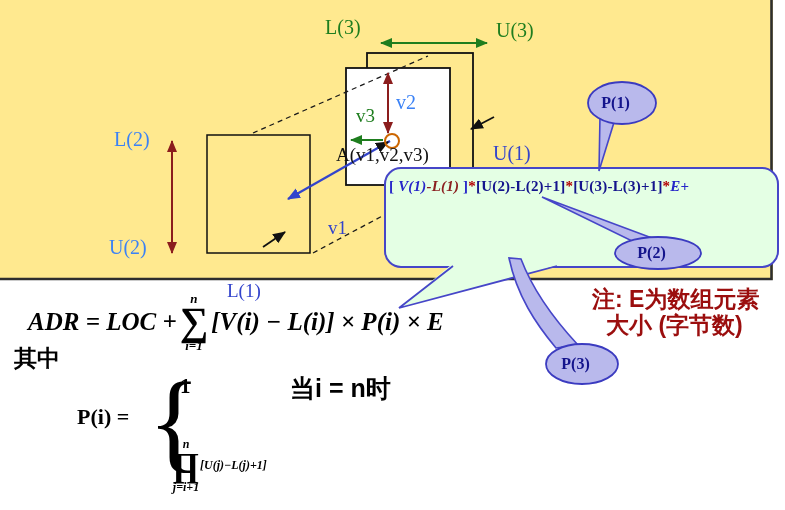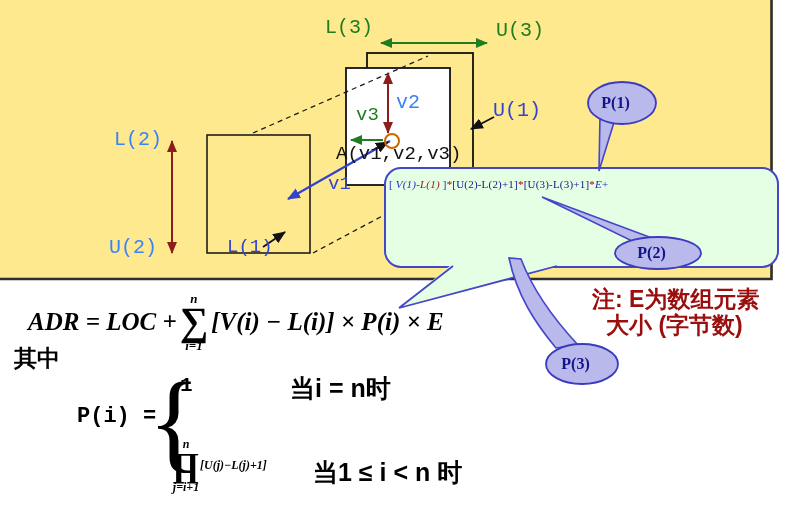--- a/index.html
+++ b/index.html
@@ -1,31 +1,31 @@
 <!DOCTYPE html>
 <html><head>
 <meta charset="utf-8">
 <style>
   html,body{margin:0;padding:0;background:#fff;}
   .stage{position:relative;width:785px;height:510px;background:#fff;overflow:hidden;
          font-family:"Liberation Serif",serif;}
   .stage svg{position:absolute;left:0;top:0;}
   .lbl{position:absolute;white-space:nowrap;line-height:1.05;}
-  .serif{font-family:Liberation Mono, monospace;}
+  .serif{font-family:Liberation Serif, serif;}
   .darkred{color:#3b82f6;}
   .green{color:#1e7d1e;}
-  .blue{color:#3344cc;}
+  .blue{color:#3344cc;margin-top:43px;}
   .black{color:#111;}
   .fs20{font-size:20px;}
   .fs19{font-size:19px;}
   .ptag{position:absolute;width:57px;text-align:center;font-size:16px;font-weight:bold;
         color:#14148c;font-family:"Liberation Serif",serif;}
   
-  .gline{position:absolute;font-family:"Liberation Serif",serif;font-weight:normal;
-         font-size:11px;white-space:nowrap;letter-spacing:.2px;text-align:right;}
+  .gline{position:absolute;font-family:"Liberation Serif",serif;font-weight:bold;
+         font-size:15px;white-space:nowrap;letter-spacing:.2px;text-align:right;}
   .sg-blue{color:#2626c9;}
   .sg-bi{color:#2626c9;font-style:italic;}
   .sg-mi{color:#8b2020;font-style:italic;}
   .sg-red{color:#b30000;}
   .sg-navy{color:#14148c;}
   
   .adr{position:absolute;left:28px;top:292px;display:flex;align-items:center;
        color:#000;font-weight:bold;font-style:italic;font-size:25px;white-space:nowrap;}
   .adr .stack{display:flex;flex-direction:column;align-items:center;line-height:.9;
               font-style:normal;margin:0 3px;}
@@ -137,18 +137,17 @@
   <div class="pcase serif" style="left:180px;top:374px;font-size:21px;font-weight:bold;color:#000">1</div>
   <div class="pcase cjk" style="left:290px;top:372px;font-size:25px">当i  =  n时</div>
   <div class="prodrow" style="left:172px;top:438px">
     <span class="stack">
       <span class="sm">n</span>
       <span class="big">∏</span>
       <span class="sm">j=i+1</span>
     </span>
     <span class="expr">[U(j)−L(j)+1]</span>
   </div>
-  <div class="pcase cjk" style="left:313px;top:456px;font-size:25px">当1 ≤ i &lt; n 时</div>
 
   <div class="note" style="left:606px;top:310px">大小 (字节数)</div>
   <div class="note" style="left:592px;top:284px">注: E为数组元素</div>
 
 </div>
 
 </body></html>

